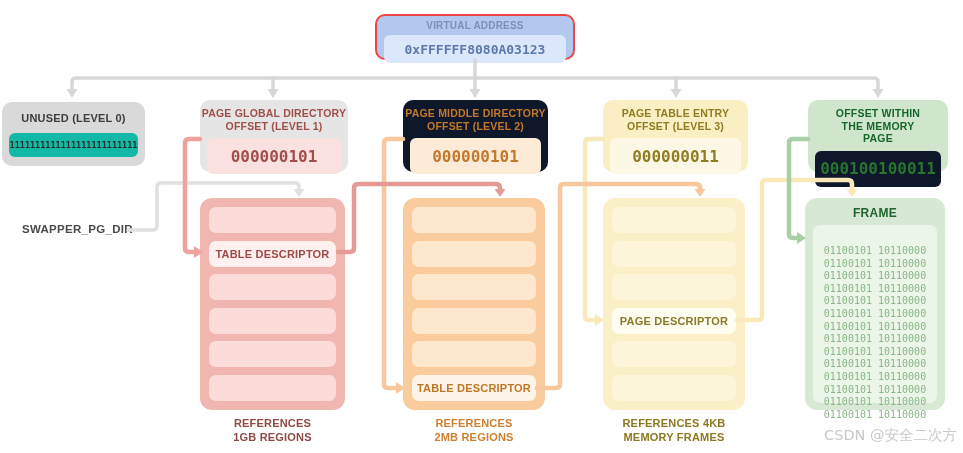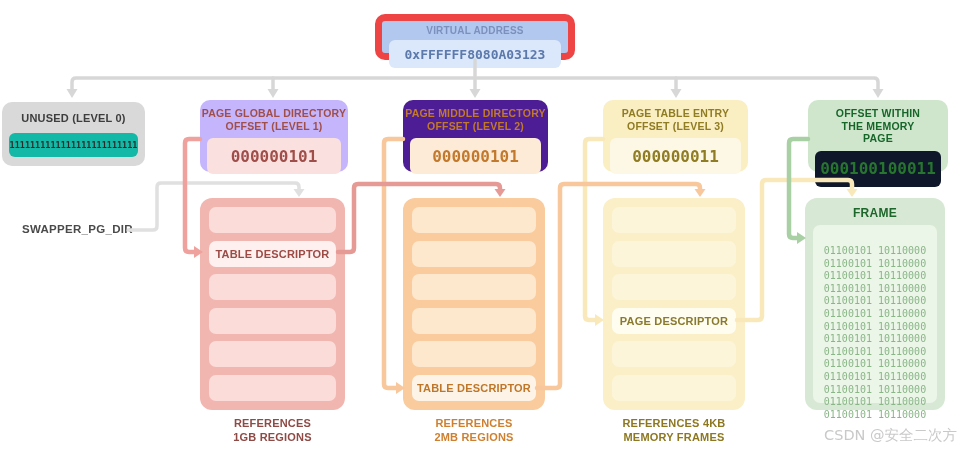--- a/index.html
+++ b/index.html
@@ -6,34 +6,34 @@
   .canvas{position:relative;width:963px;height:453px;background:#ffffff;overflow:hidden;
           font-family:"Liberation Sans",sans-serif;}
   .connectors{position:absolute;left:0;top:0;z-index:5;pointer-events:none;}
 
   .box{position:absolute;border-radius:10px;box-sizing:border-box;z-index:2;text-align:center;}
   .box-title{font-weight:700;letter-spacing:.2px;line-height:1.2;padding-top:7px;}
   .box-value{border-radius:6px;font-family:"DejaVu Sans Mono",monospace;font-weight:700;
              display:flex;align-items:center;justify-content:center;}
 
   
-  .va{left:375px;top:14px;width:200px;height:46px;background:#b2c8ee;border:7px solid #ef4444;}
+  .va{left:375px;top:14px;width:200px;height:46px;background:#b2c8ee;border:2px solid #ef4444;}
   .va .box-title{font-size:10px;color:#7d90bd;padding-top:4px;}
   .va .box-value{margin:3px 7px 0 7px;height:28px;background:#dbe7fa;color:#5b79ab;font-size:13px;}
 
   
   .field .box-title{font-size:10.5px;}
   .field .box-value{margin:6px 7px 0 7px;height:36px;font-size:16px;}
   .unused{left:2px;top:102px;width:143px;height:64px;background:#d9d9d9;}
   .unused .box-title{color:#3d3d3d;font-size:11px;padding-top:10px;}
   .unused .box-value{background:#14b8a6;color:#2b2b2b;font-size:8.5px;height:24px;margin-top:8px;}
-  .pgd-f{left:200px;top:100px;width:148px;height:72px;background:#c4b5fd;}
+  .pgd-f{left:200px;top:100px;width:148px;height:72px;background:#e5e5e5;}
   .pgd-f .box-title{color:#a04e49;}
   .pgd-f .box-value{background:#fae1df;color:#a04e49;}
-  .pmd-f{left:403px;top:100px;width:145px;height:72px;background:#4c1d95;}
+  .pmd-f{left:403px;top:100px;width:145px;height:72px;background:#0f172a;}
   .pmd-f .box-title{color:#c2792c;}
   .pmd-f .box-value{background:#fdebd7;color:#c2792c;}
   .pte-f{left:603px;top:100px;width:145px;height:72px;background:#faeec3;}
   .pte-f .box-title{color:#8f7c23;}
   .pte-f .box-value{background:#fdf8e5;color:#8f7c23;}
   .off-f{left:808px;top:100px;width:140px;height:72px;background:#cfe6cd;}
   .off-f .box-title{color:#176629;max-width:104px;margin:0 auto;}
   .off-f .box-value{background:#0f172a;color:#27752f;}
 
   

